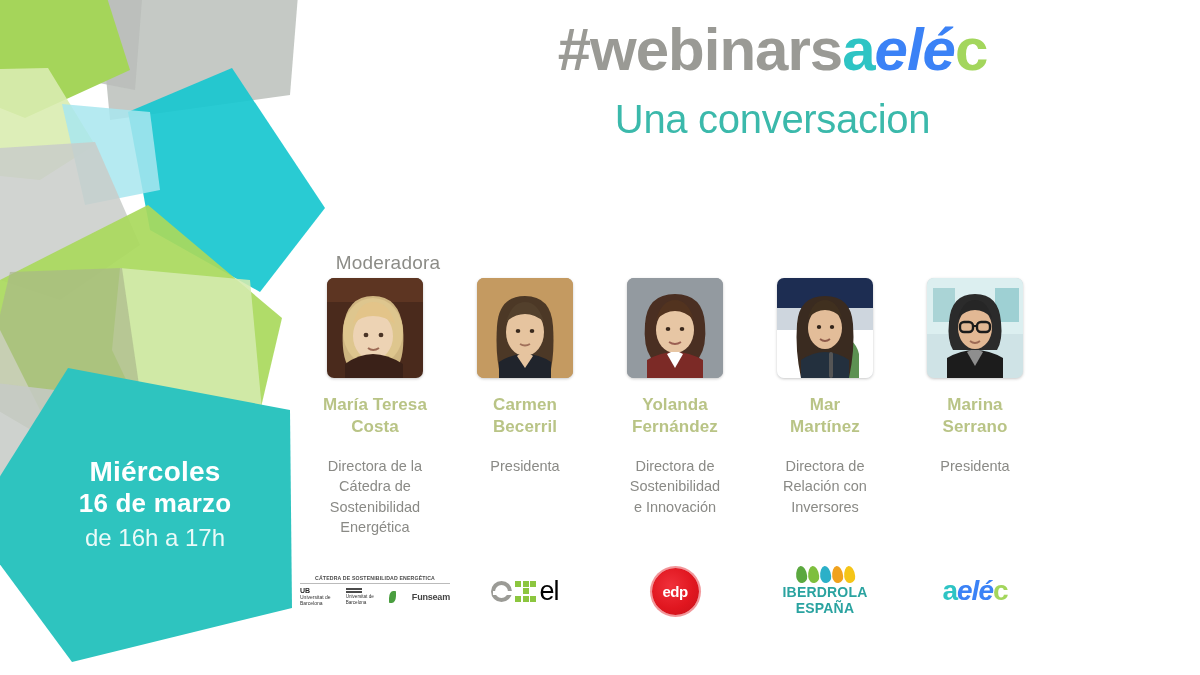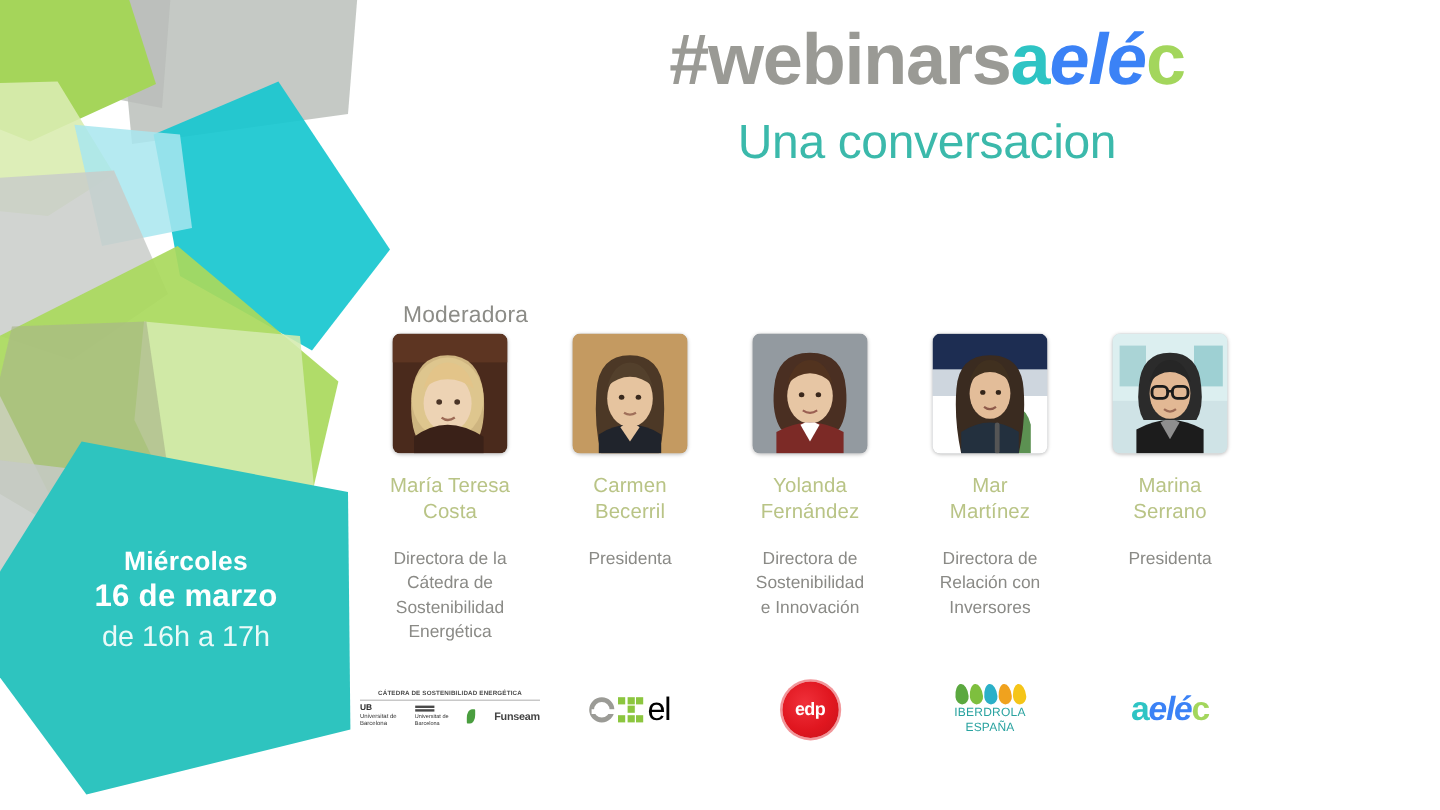--- a/index.html
+++ b/index.html
@@ -14,21 +14,21 @@
 
   
   #deco { position:absolute; left:0; top:0; width:345px; height:675px; overflow:hidden; }
   #deco svg { display:block; }
 
   
   #date-block {
     position:absolute; left:30px; top:455px; width:250px;
     text-align:center; color:#ffffff; z-index:6;
   }
-  #date-line1 { font-size:22px; font-weight:bold; line-height:1.18; letter-spacing:.2px; }
+  #date-line1 { font-size:28px; font-weight:bold; line-height:1.18; letter-spacing:.2px; }
   #date-line2 { font-size:26px; font-weight:bold; line-height:1.18; letter-spacing:.2px; }
   #date-line3 { font-size:24px; font-weight:normal; line-height:1.6; color:#eafaf8; }
 
   
   #header { position:absolute; left:345px; top:18px; width:855px; text-align:center; }
   #hashtitle {
     font-size:60px; font-weight:bold; letter-spacing:-1px; line-height:1.05;
     white-space:nowrap;
   }
   .t-gray  { color:#9a9a95; }
@@ -56,21 +56,21 @@
 
   .photo {
     width:96px; height:100px; border-radius:7px; overflow:hidden;
     box-shadow:0 1px 3px rgba(0,0,0,.22);
     position:relative; background:#ddd;
   }
   .photo svg { display:block; width:96px; height:100px; }
 
   .sp-name {
     margin-top:16px; font-size:17px; line-height:1.28; color:#b9c486;
-    text-align:center; letter-spacing:.1px; white-space:pre-line;
+    text-align:center; letter-spacing:.1px; white-space:pre-line;font-weight:bold;
   }
   .sp-role {
     margin-top:18px; font-size:14.5px; line-height:1.42; color:#8a8a86;
     text-align:center; white-space:pre-line;
   }
 
   
   #logos {
     position:absolute; left:300px; top:562px; width:900px; height:58px;
     display:flex; justify-content:flex-start; align-items:center;
@@ -110,21 +110,21 @@
   }
   .edp span { color:#fff; font-size:15px; font-weight:bold; letter-spacing:-.5px; }
 
   
   .endesa { font-size:28px; color:#5b9bd5; letter-spacing:-.5px; line-height:1; }
 
   
   .iber { text-align:center; }
   .iber-drops { display:flex; justify-content:center; gap:1px; margin-bottom:2px; }
   .drop { width:11px; height:17px; border-radius:50% 50% 50% 50%/62% 62% 38% 38%; transform:rotate(-6deg); }
-  .iber-txt { font-size:10px; font-weight:normal; color:#2aa3a0; line-height:1.12; letter-spacing:.2px; }
+  .iber-txt { font-size:14px; font-weight:bold; color:#2aa3a0; line-height:1.12; letter-spacing:.2px; }
 
   
   .aelec { font-size:28px; font-weight:bold; letter-spacing:-1px; line-height:1; }
 </style>
 </head>
 <body>
 
 <div id="stage">
 
   <div id="deco">

